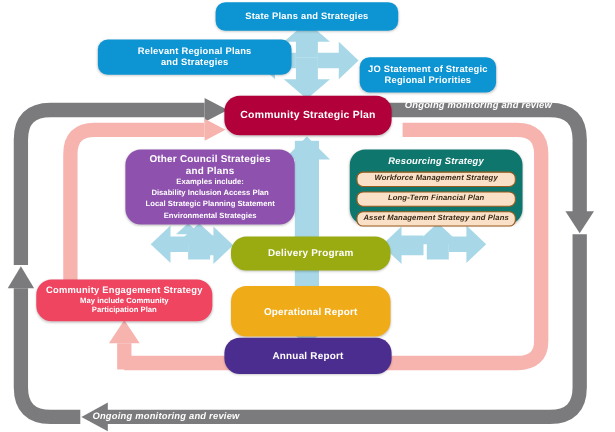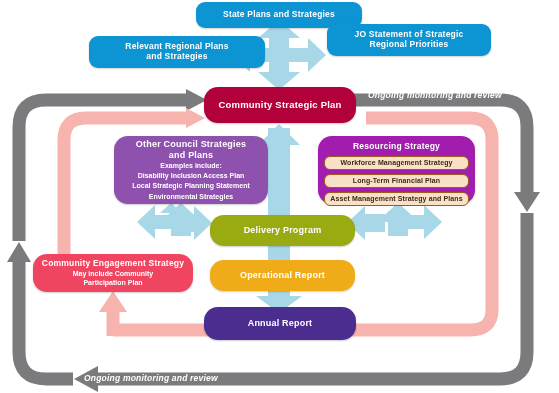--- a/index.html
+++ b/index.html
@@ -11,21 +11,21 @@
         border-radius:14px;}
   .node .t1{font-weight:bold;letter-spacing:.2px;line-height:1.15;}
   .node .t2{font-weight:bold;line-height:1.18;}
   .blue{background:#0d94d2;border-radius:9px;box-shadow:0 1px 2px rgba(0,0,0,.18);}
   .blue .t1{font-size:8.5px;}
   .csp{background:#b2003a;box-shadow:0 1px 2px rgba(0,0,0,.2);}
   .csp .t1{font-size:9.5px;}
   .purple{background:#8e52ae;box-shadow:0 1px 2px rgba(0,0,0,.2);margin-left:24px;}
   .purple .t1{font-size:9px;}
   .purple .t2{font-size:7px;margin-top:2px;}
-  .orange{background:#a21caf;box-shadow:0 1px 2px rgba(0,0,0,.2);justify-content:flex-start;padding-top:6px;}
+  .orange{background:#0f766e;box-shadow:0 1px 2px rgba(0,0,0,.2);justify-content:flex-start;padding-top:6px;font-style:italic;}
   .orange .t1{font-size:8.5px;}
   .subpill{width:143px;margin-top:4px;background:#fae0c6;border:1px solid #9a5b1b;
            border-radius:6px;color:#3a2a18;font-size:7px;font-weight:bold;
            padding:2.5px 0;letter-spacing:.1px;}
   .olive{background:#9aab12;box-shadow:0 1px 2px rgba(0,0,0,.2);}
   .olive .t1{font-size:9px;}
   .amber{background:#f0ab18;box-shadow:0 1px 2px rgba(0,0,0,.2);}
   .amber .t1{font-size:9px;}
   .indigo{background:#4b2d8f;box-shadow:0 1px 2px rgba(0,0,0,.2);}
   .indigo .t1{font-size:9px;}
@@ -134,21 +134,21 @@
 
   <div class="node blue" style="left:196px;top:2px;width:166px;height:26px;">
     <div class="t1">State Plans and Strategies</div>
   </div>
 
   <div class="node blue" style="left:89px;top:36px;width:176px;height:32px;">
     <div class="t1">Relevant Regional Plans</div>
     <div class="t1">and Strategies</div>
   </div>
 
-  <div class="node blue" style="left:327px;top:24px;width:164px;height:32px;">
+  <div class="node blue" style="left:327px;top:52px;width:124px;height:32px;">
     <div class="t1">JO Statement of Strategic</div>
     <div class="t1">Regional Priorities</div>
   </div>
 
   <div class="node csp" style="left:204px;top:87px;width:152px;height:36px;">
     <div class="t1">Community Strategic Plan</div>
   </div>
 
   <div class="node purple" style="left:90px;top:136px;width:154px;height:68px;">
     <div class="t1">Other Council Strategies</div>
@@ -163,21 +163,21 @@
     <div class="t1">Resourcing Strategy</div>
     <div class="subpill">Workforce Management Strategy</div>
     <div class="subpill">Long-Term Financial Plan</div>
     <div class="subpill">Asset Management Strategy and Plans</div>
   </div>
 
   <div class="node olive" style="left:210px;top:215px;width:145px;height:31px;">
     <div class="t1">Delivery Program</div>
   </div>
 
-  <div class="node amber" style="left:210px;top:260px;width:145px;height:31px;">
+  <div class="node amber" style="left:210px;top:260px;width:145px;height:46px;">
     <div class="t1">Operational Report</div>
   </div>
 
   <div class="node indigo" style="left:204px;top:307px;width:152px;height:33px;">
     <div class="t1">Annual Report</div>
   </div>
 
   <div class="node pinkbox" style="left:33px;top:254px;width:160px;height:38px;text-align:right;">
     <div class="t1">Community Engagement Strategy</div>
     <div class="t2">May include Community</div>

